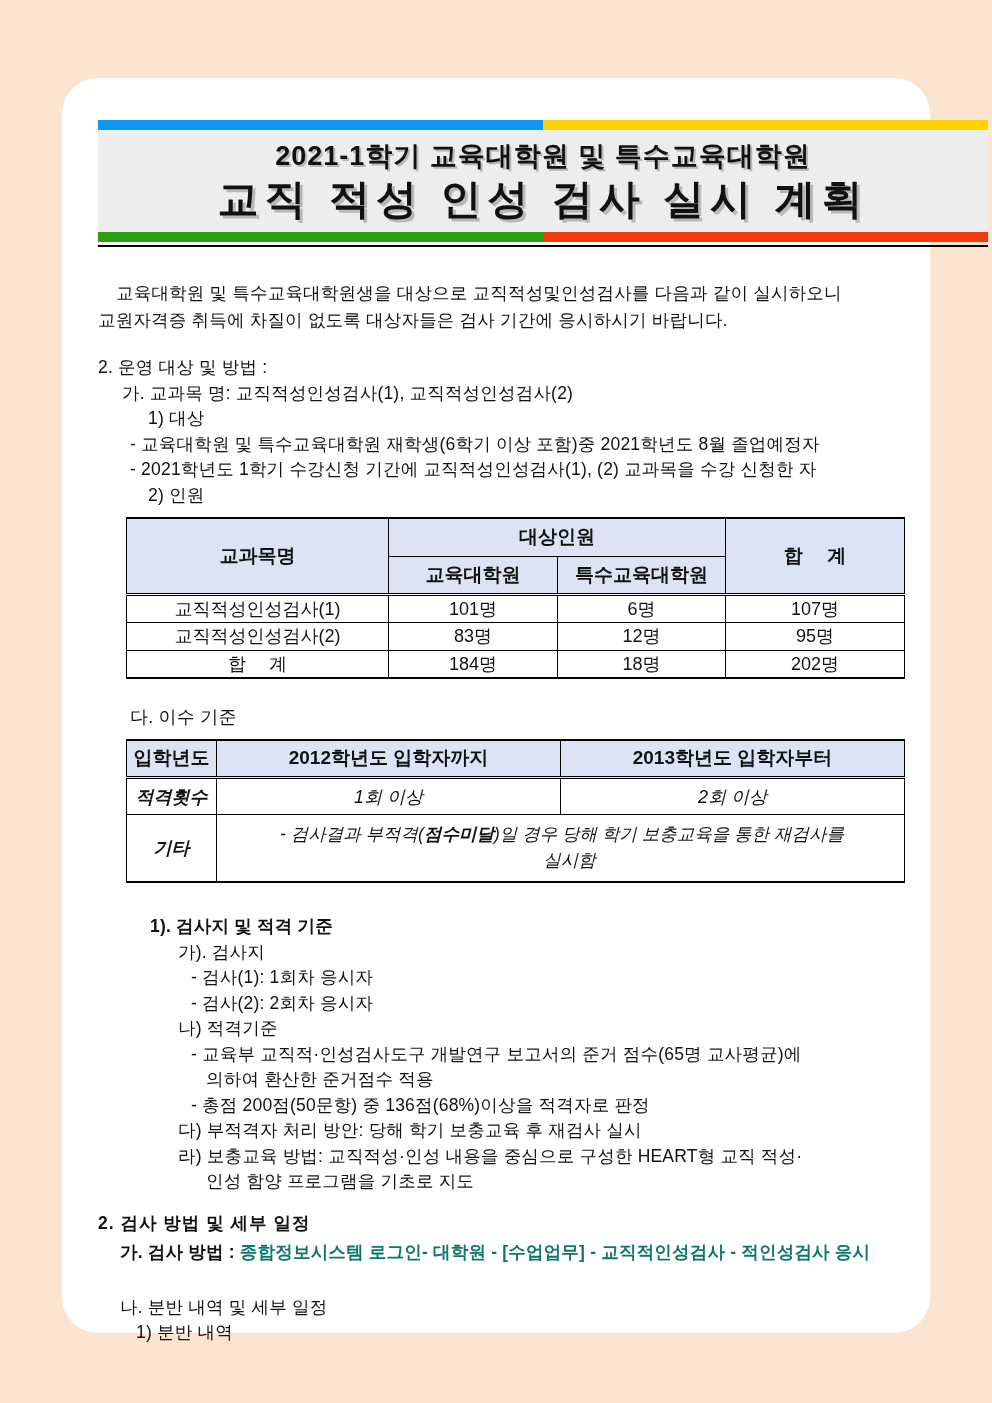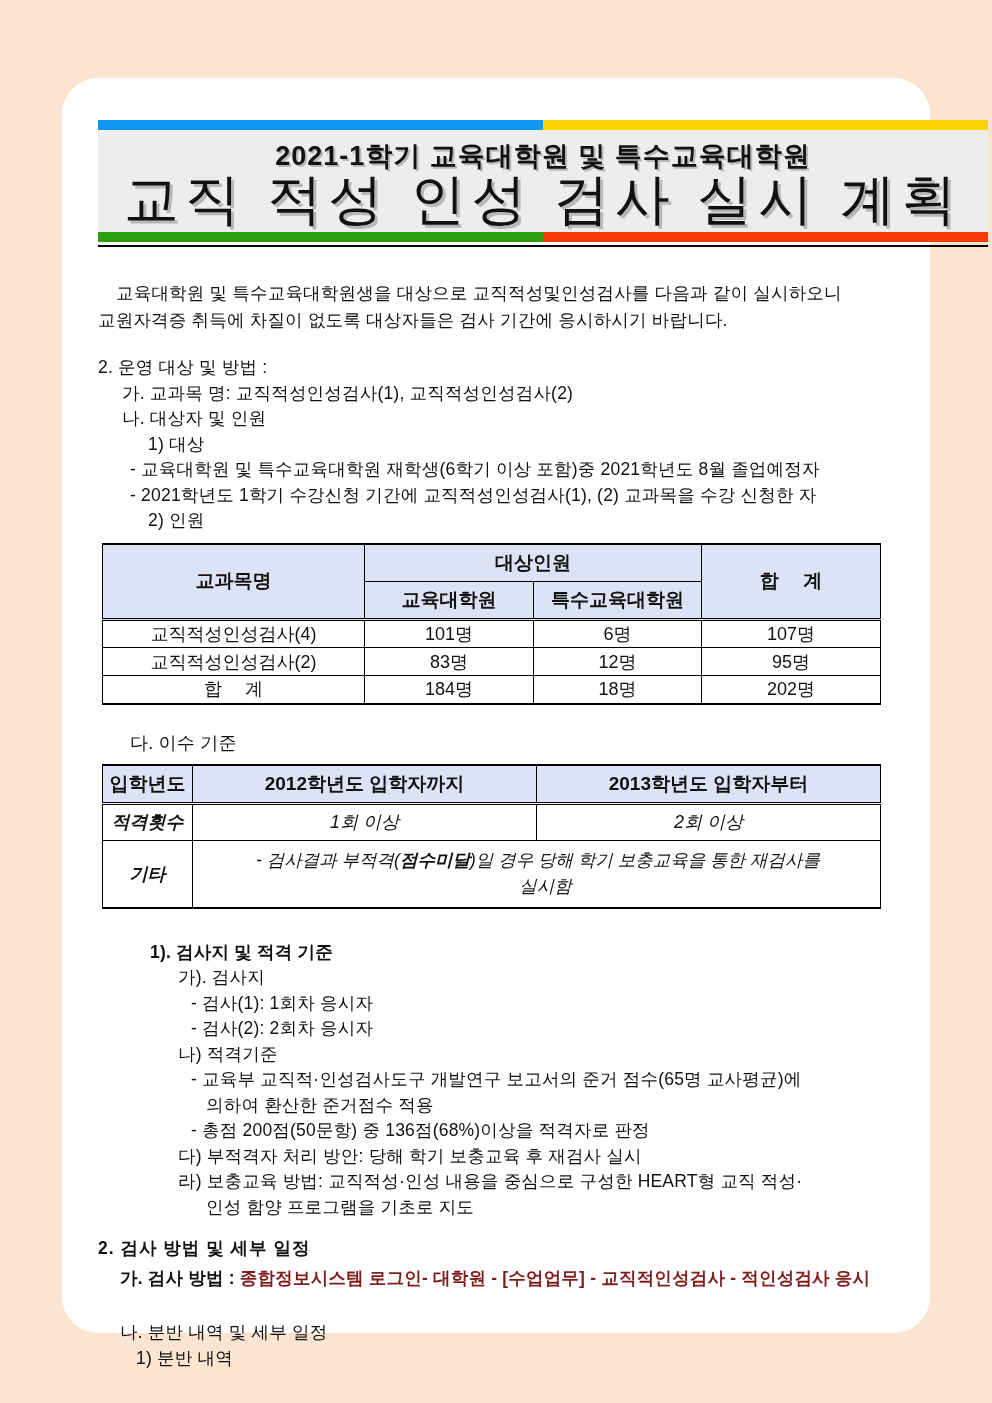--- a/index.html
+++ b/index.html
@@ -31,21 +31,21 @@
     background: #ededed;
     text-align: center;
     padding: 8px 0 8px;
   }
   .banner-subtitle {
     font-size: 27px; font-weight: bold; line-height: 36px;
     letter-spacing: 1px;
     text-shadow: 2px 2px 0 rgba(120,120,120,0.45);
   }
   .banner-title {
-    font-size: 55px; font-weight: normal; line-height: 50px;
+    font-size: 41px; font-weight: bold; line-height: 50px;
     letter-spacing: 6px;
     text-shadow: 3px 3px 0 rgba(120,120,120,0.45);
   }
   .banner-rule { border-top: 2px solid #000; margin-top: 3px; }
 
   
   .intro {
     margin-top: 33px;
     width: 796px;
     font-size: 17.5px;
@@ -58,21 +58,21 @@
   .mt-sec   { margin-top: 21px; }
   .ind-ga   { padding-left: 24px; }
   .ind-sub  { padding-left: 50px; }
   .ind-dash { padding-left: 32px; }
 
   
   table {
     border-collapse: collapse;
     table-layout: fixed;
     text-align: center;
-    margin-left: 4px;
+    margin-left: 28px;
   }
   th, td { border: 1px solid #000; font-size: 18px; }
   th { background: #dce3f5; font-size: 19px; }
   .t-outer-top    { border-top: 2px solid #000; }
   .t-outer-bottom { border-bottom: 2px solid #000; }
   .dbl-bottom     { border-bottom: 3px double #000 !important; }
   .enroll-table { width: 778px; margin-top: 9px; }
   .enroll-table th { height: 38px; }
   .enroll-table td { height: 28px; }
   .criteria-heading { margin-top: 26px; padding-left: 32px; font-size: 18px; }
@@ -89,21 +89,21 @@
   
   .crit-block { margin-top: 31px; }
   .crit-heading { font-weight: bold; padding-left: 52px; }
   .crit-l1 { padding-left: 80px; }
   .crit-l2 { padding-left: 93px; }
   .crit-l3 { padding-left: 108px; }
 
   
   .sec2-heading { margin-top: 16px; font-weight: bold; letter-spacing: 1px; }
   .method-line { margin-top: 4px; padding-left: 22px; font-weight: bold; }
-  .method-path { color: #7f1d1d; }
+  .method-path { color: #0f766e; }
   .sec2-na { margin-top: 29px; padding-left: 22px; }
   .sec2-sub { padding-left: 38px; }
 </style>
 </head>
 <body>
 
 <div class="card">
   <div class="card-inner">
 
     <div class="banner">
@@ -119,21 +119,20 @@
         <div class="bar-green"></div>
         <div class="bar-red"></div>
       </div>
       <div class="banner-rule"></div>
     </div>
 
     <p class="intro">교육대학원 및 특수교육대학원생을 대상으로 교직적성및인성검사를 다음과 같이 실시하오니 교원자격증 취득에 차질이 없도록 대상자들은 검사 기간에 응시하시기 바랍니다.</p>
 
     <div class="doc-line mt-sec">2. 운영 대상 및 방법 :</div>
     <div class="doc-line ind-ga">가. 교과목 명: 교직적성인성검사(1), 교직적성인성검사(2)</div>
-    <div class="doc-line ind-ga">나. 대상자 및 인원</div>
     <div class="doc-line ind-sub">1) 대상</div>
     <div class="doc-line ind-dash">- 교육대학원 및 특수교육대학원 재학생(6학기 이상 포함)중 2021학년도 8월 졸업예정자</div>
     <div class="doc-line ind-dash">- 2021학년도 1학기 수강신청 기간에 교직적성인성검사(1), (2) 교과목을 수강 신청한 자</div>
     <div class="doc-line ind-sub">2) 인원</div>
 
     <table class="enroll-table">
       <colgroup>
         <col style="width:262px">
           <col style="width:169px">
           <col style="width:168px">
@@ -143,21 +142,21 @@
           <tr>
         <th rowspan="2" class="t-outer-top dbl-bottom">교과목명</th>
         <th colspan="2" class="t-outer-top">대상인원</th>
         <th rowspan="2" class="t-outer-top dbl-bottom">합　 계</th>
       </tr>
       <tr>
         <th class="dbl-bottom">교육대학원</th>
         <th class="dbl-bottom">특수교육대학원</th>
       </tr>
       <tr>
-        <td>교직적성인성검사(4)</td>
+        <td>교직적성인성검사(1)</td>
         <td>101명</td>
         <td>6명</td>
         <td>107명</td>
       </tr>
       <tr>
         <td>교직적성인성검사(2)</td>
         <td>83명</td>
         <td>12명</td>
         <td>95명</td>
       </tr>

